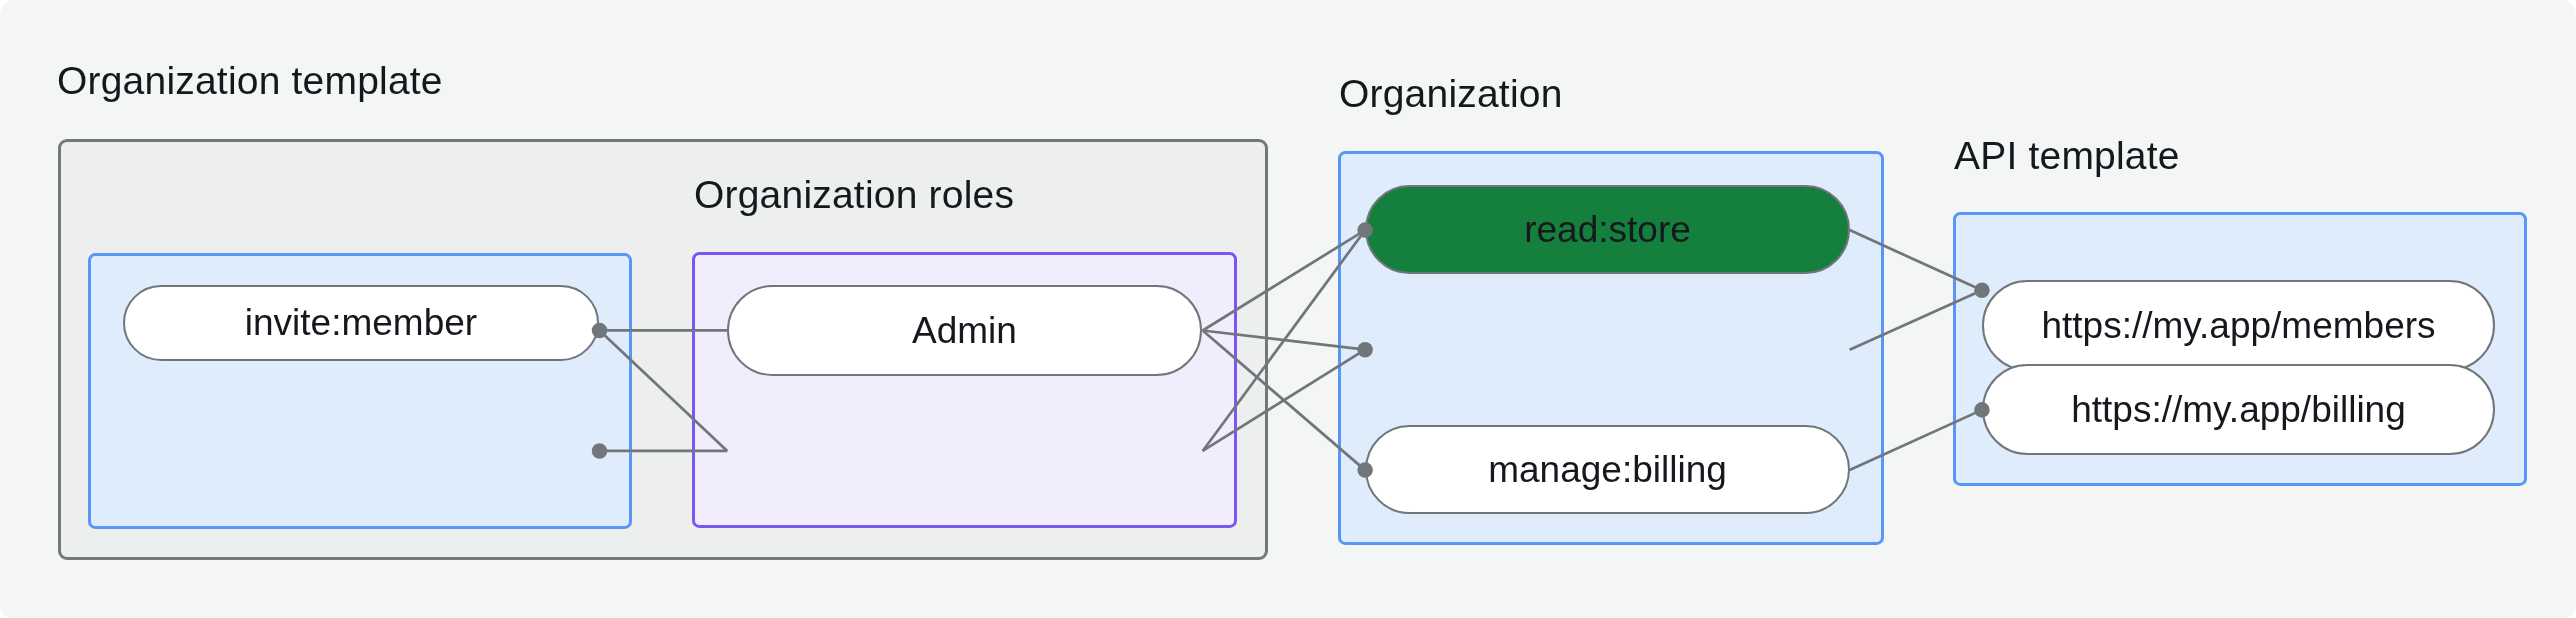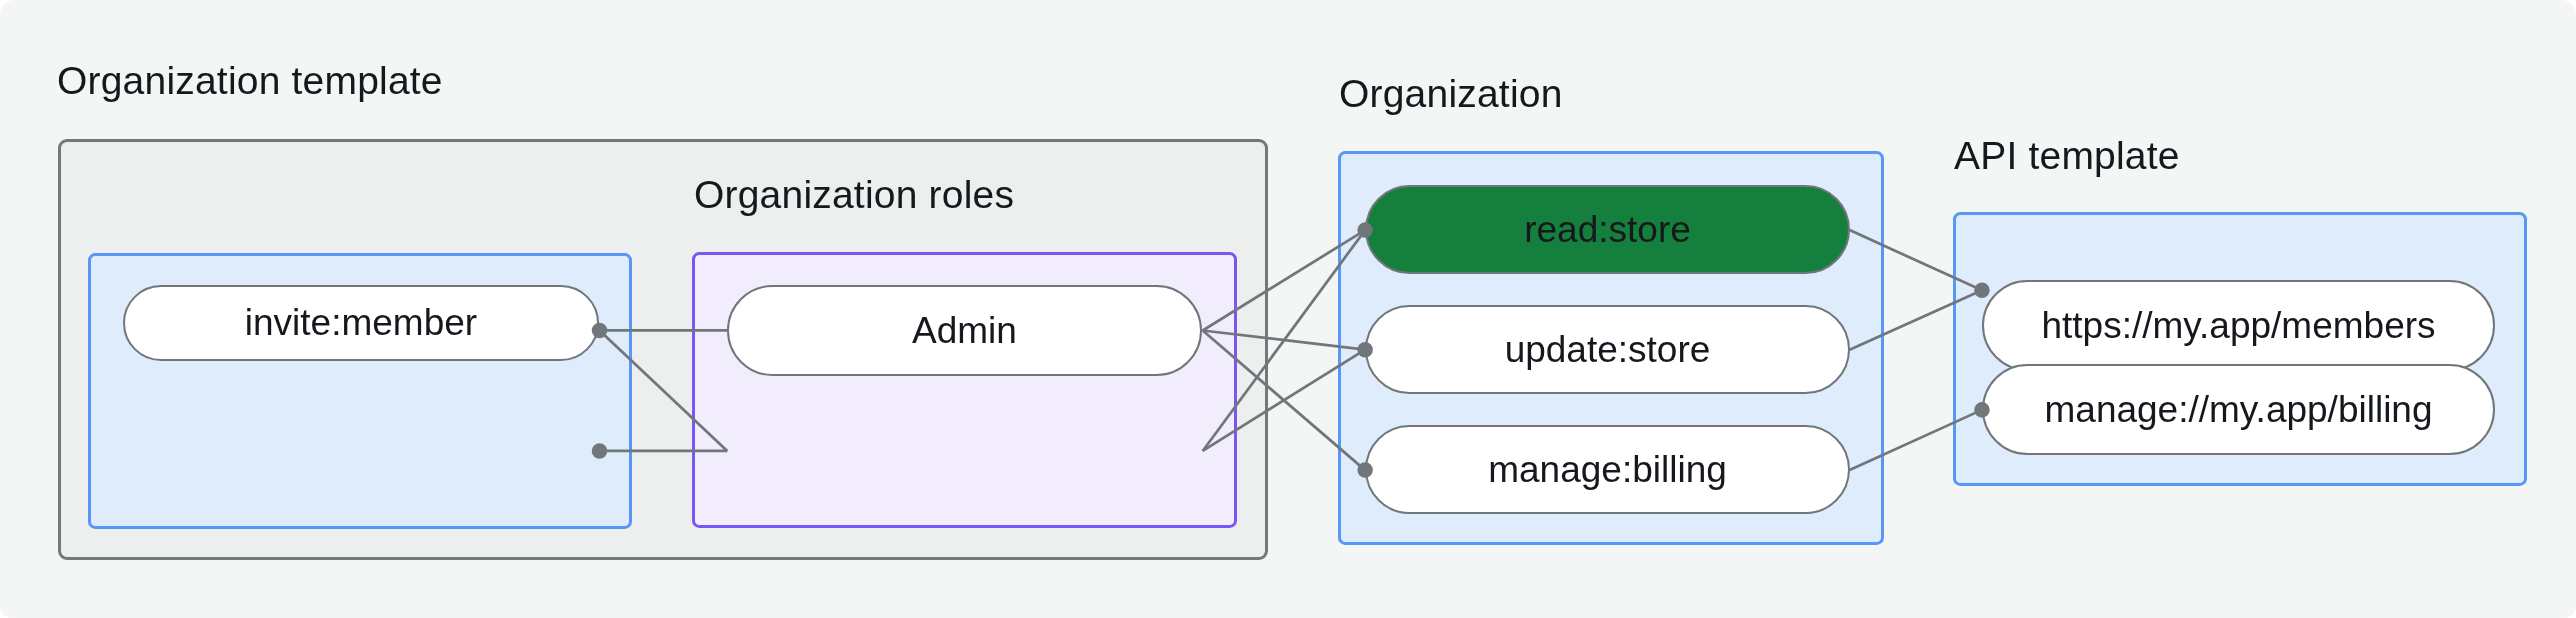--- a/index.html
+++ b/index.html
@@ -35,24 +35,23 @@
       <line x1="1318" y1="494" x2="1496" y2="252" stroke="#71767A" stroke-width="3"></line>
       <line x1="1318" y1="494" x2="1496" y2="383" stroke="#71767A" stroke-width="3"></line>
       <line x1="2027" y1="252" x2="2172" y2="318" stroke="#71767A" stroke-width="3"></line>
       <line x1="2027" y1="383" x2="2172" y2="318" stroke="#71767A" stroke-width="3"></line>
       <line x1="2027" y1="515" x2="2172" y2="449" stroke="#71767A" stroke-width="3"></line>
     </svg>
   <div id="pills-layer" class="layer">
       <div class="pill" style="left: 123px; top: 285px; width: 476px; height: 76px; background: rgb(255, 255, 255); border: 2.7px solid rgb(113, 118, 122); color: rgb(21, 24, 28);">invite:member</div>
       <div class="pill" style="left: 727px; top: 285px; width: 475px; height: 91px; background: rgb(255, 255, 255); border: 2.7px solid rgb(113, 118, 122); color: rgb(21, 24, 28);">Admin</div>
       <div class="pill" style="left: 1365px; top: 185px; width: 485px; height: 89px; background: #15803d; border: 2.7px solid rgb(113, 118, 122); color: rgb(21, 24, 28);">read:store</div>
-      <div class="pill" style="left: 1365px; top: 305px; width: 485px; height: 89px; background: rgb(255, 255, 255); border: 2.7px solid rgb(113, 118, 122); color: rgb(21, 24, 28);">update:store</div>
       <div class="pill" style="left: 1365px; top: 425px; width: 485px; height: 89px; background: rgb(255, 255, 255); border: 2.7px solid rgb(113, 118, 122); color: rgb(21, 24, 28);">manage:billing</div>
       <div class="pill" style="left: 1982px; top: 245px; width: 513px; height: 91px; background: rgb(255, 255, 255); border: 2.7px solid rgb(113, 118, 122); color: rgb(21, 24, 28); margin-top: 35px;">https://my.app/members</div>
-      <div class="pill" style="left: 1982px; top: 364px; width: 513px; height: 91px; background: rgb(255, 255, 255); border: 2.7px solid rgb(113, 118, 122); color: rgb(21, 24, 28);">manage://my.app/billing</div>
+      <div class="pill" style="left: 1982px; top: 364px; width: 513px; height: 91px; background: rgb(255, 255, 255); border: 2.7px solid rgb(113, 118, 122); color: rgb(21, 24, 28);">https://my.app/billing</div>
     </div>
   <svg id="dots-layer" class="layer" width="2576" height="619" viewBox="0 0 2823 678">
       <circle cx="657" cy="362" r="8.5" fill="#71767A"></circle>
       <circle cx="657" cy="494" r="8.5" fill="#71767A"></circle>
       <circle cx="1496" cy="252" r="8.5" fill="#71767A"></circle>
       <circle cx="1496" cy="383" r="8.5" fill="#71767A"></circle>
       <circle cx="1496" cy="515" r="8.5" fill="#71767A"></circle>
       <circle cx="2172" cy="318" r="8.5" fill="#71767A"></circle>
       <circle cx="2172" cy="449" r="8.5" fill="#71767A"></circle>
     </svg>

